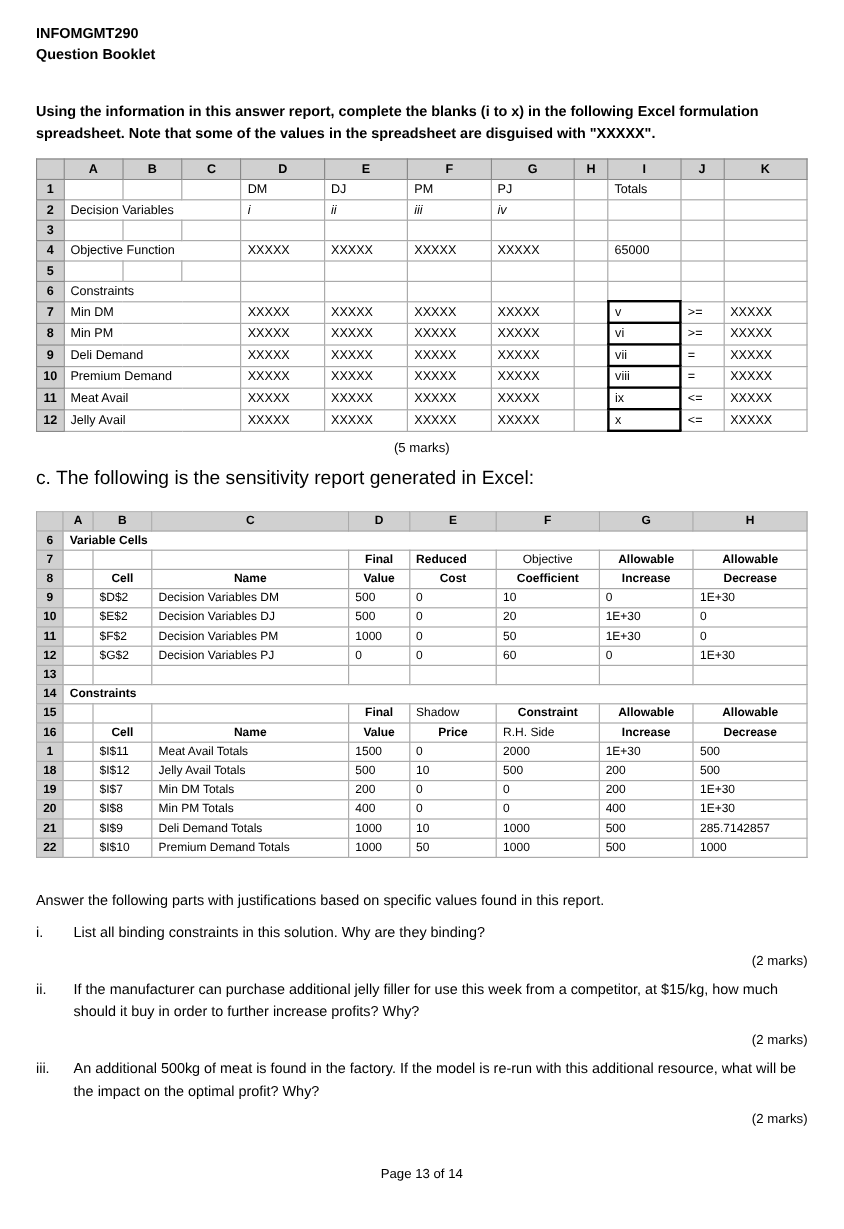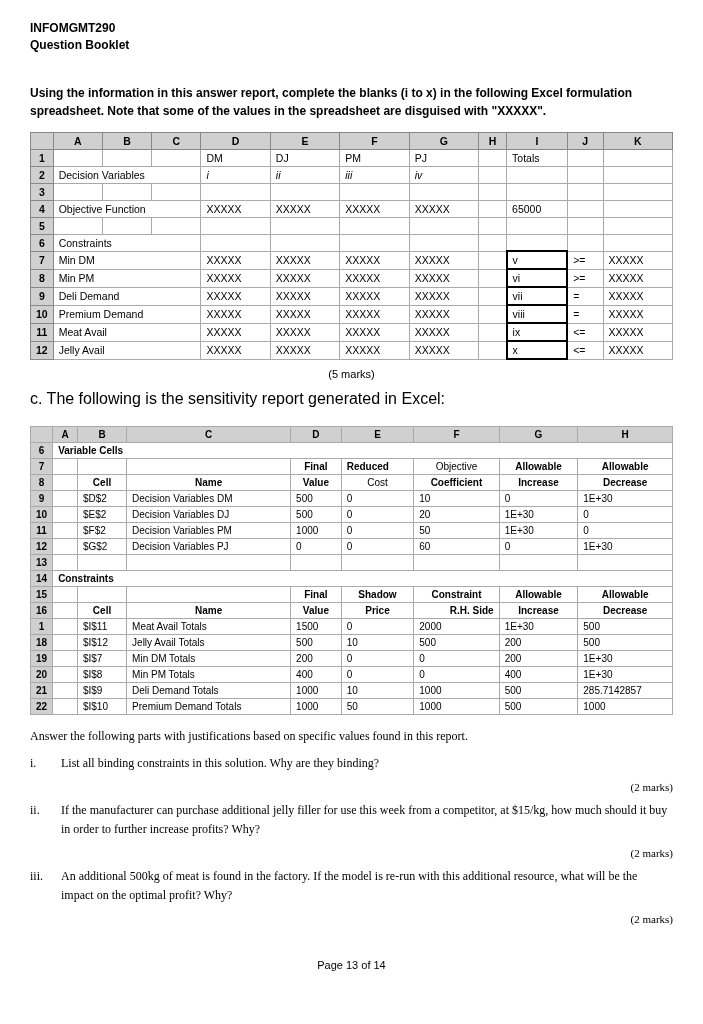--- a/index.html
+++ b/index.html
@@ -69,21 +69,21 @@
     .sens-table .row-header {
       background: #d0d0d0;
       text-align: center;
       font-weight: bold;
       width: 20px;
     }
     .sens-table td { background: #fff; }
     .sens-table .section-label { font-weight: bold; }
     .sens-table .num { text-align: left; }
 
-    .answer-section { margin-top: 12px; font-size: 12px; line-height: 1.6; font-family: Liberation Serif, serif; }
+    .answer-section { margin-top: 26px; font-size: 12px; line-height: 1.6; }
     .answer-section p { margin-bottom: 4px; }
     .qa-item { margin-bottom: 6px; }
     .qa-item .q-label { display: inline-block; width: 28px; vertical-align: top; }
     .qa-item .q-text { display: inline-block; width: calc(100% - 32px); vertical-align: top; }
     .marks-right { text-align: right; font-size: 11px; }
 
     .footer { text-align: center; margin-top: 30px; font-size: 11px; }
     .italic { font-style: italic; }
 
     
@@ -323,21 +323,21 @@
         <td style="text-align:center;font-weight:bold;">Allowable</td>
         <td style="text-align:center;font-weight:bold;">Allowable</td>
       </tr>
 
       <tr>
         <td class="row-header">8</td>
         <td></td>
         <td style="font-weight:bold;text-align:center;">Cell</td>
         <td style="font-weight:bold;text-align:center;">Name</td>
         <td style="font-weight:bold;text-align:center;">Value</td>
-        <td style="font-weight:normal;text-align:center;">Cost</td>
+        <td style="font-weight:bold;text-align:center;">Cost</td>
         <td style="font-weight:bold;text-align:center;">Coefficient</td>
         <td style="font-weight:bold;text-align:center;">Increase</td>
         <td style="font-weight:bold;text-align:center;">Decrease</td>
       </tr>
 
       <tr>
         <td class="row-header">9</td>
         <td></td>
         <td>$D$2</td>
         <td>Decision Variables DM</td>
@@ -400,34 +400,34 @@
         <td class="row-header">14</td>
         <td colspan="8" class="section-label">Constraints</td>
       </tr>
 
       <tr>
         <td class="row-header">15</td>
         <td></td>
         <td></td>
         <td></td>
         <td style="text-align:center;font-weight:bold;">Final</td>
-        <td style="text-align:center;font-weight:bold;">Shadow</td>
+        <td style="text-align:left;font-weight:normal;">Shadow</td>
         <td style="text-align:center;font-weight:bold;">Constraint</td>
         <td style="text-align:center;font-weight:bold;">Allowable</td>
         <td style="text-align:center;font-weight:bold;">Allowable</td>
       </tr>
 
       <tr>
         <td class="row-header">16</td>
         <td></td>
         <td style="font-weight:bold;text-align:center;">Cell</td>
         <td style="font-weight:bold;text-align:center;">Name</td>
         <td style="font-weight:bold;text-align:center;">Value</td>
         <td style="font-weight:bold;text-align:center;">Price</td>
-        <td style="font-weight:bold;text-align:right;">R.H. Side</td>
+        <td style="font-weight:normal;text-align:left;">R.H. Side</td>
         <td style="font-weight:bold;text-align:center;">Increase</td>
         <td style="font-weight:bold;text-align:center;">Decrease</td>
       </tr>
 
       <tr>
         <td class="row-header">1</td>
         <td></td>
         <td>$I$11</td>
         <td>Meat Avail Totals</td>
         <td class="num">1500</td>

